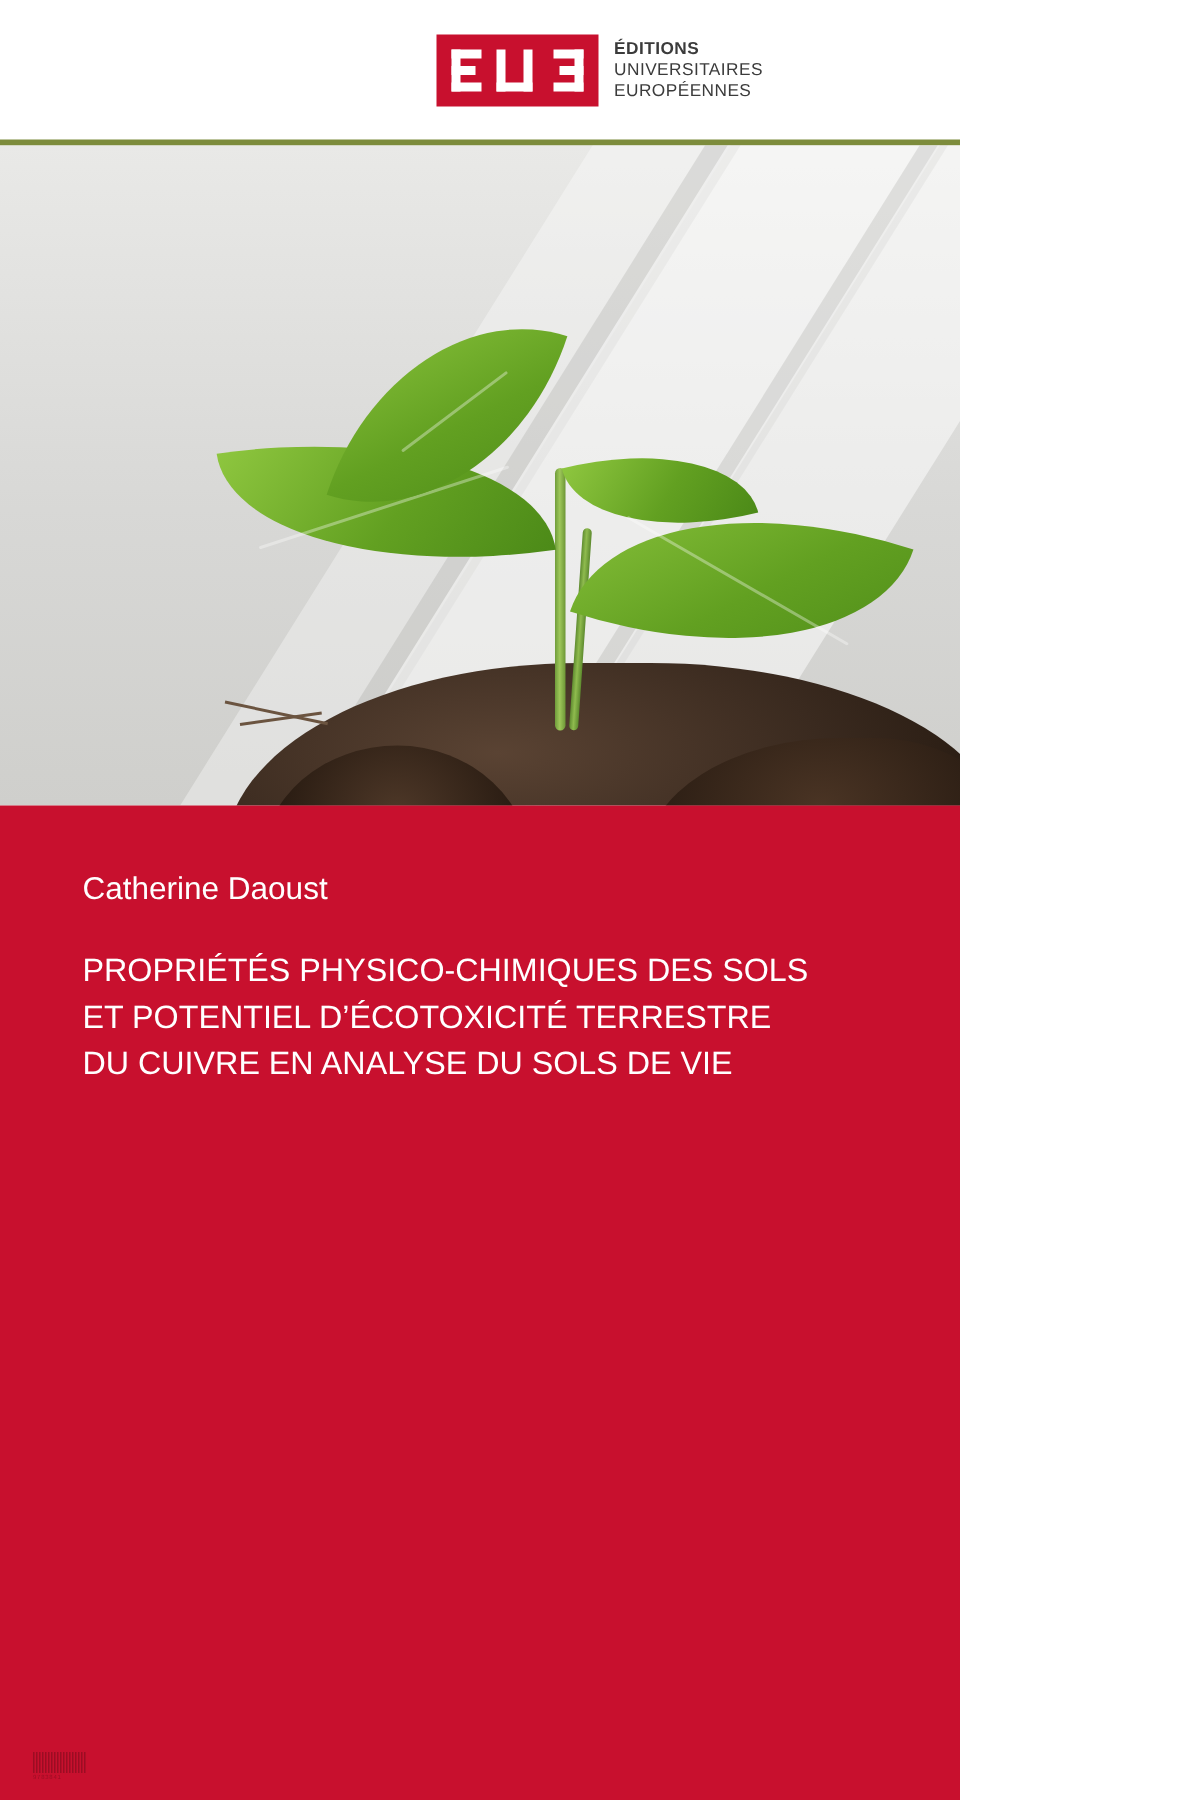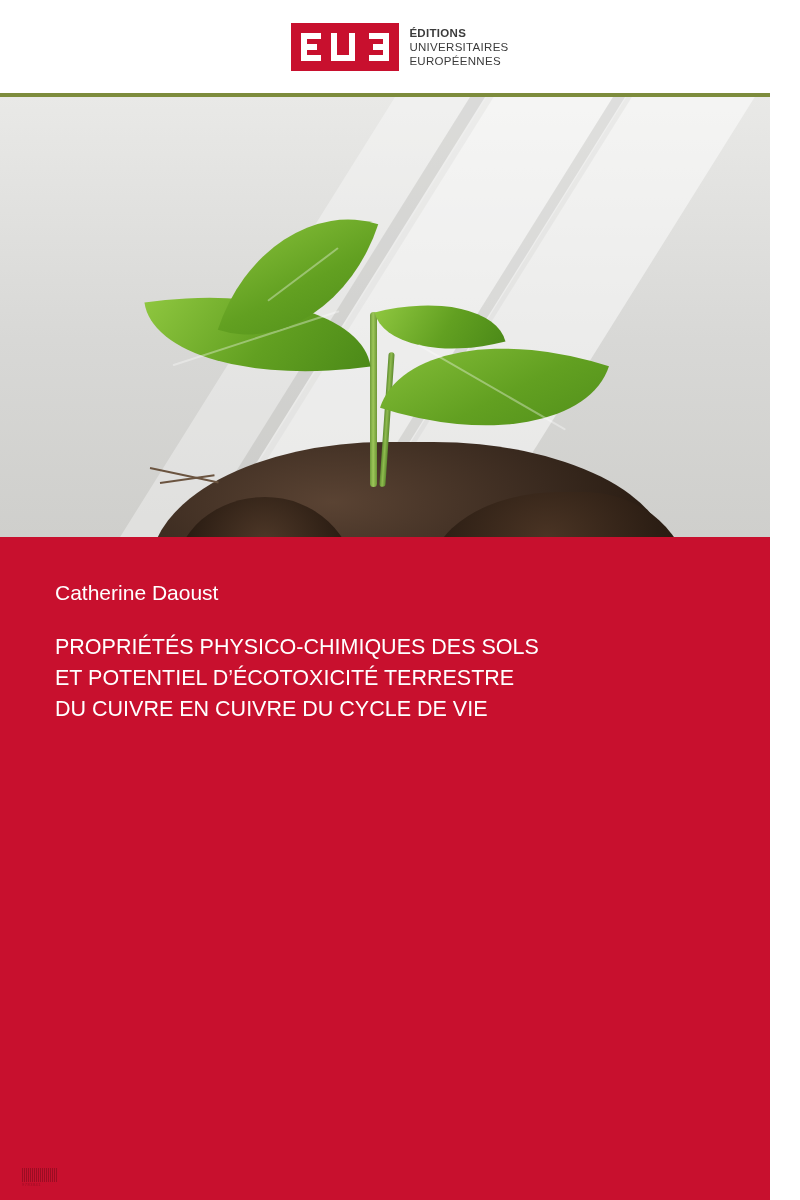--- a/index.html
+++ b/index.html
@@ -5,21 +5,21 @@
   html, body {
     margin: 0;
     padding: 0;
     background: #ffffff;
   }
   body {
     font-family: "Liberation Sans", sans-serif;
   }
   .cover {
     position: relative;
-    width: 770px;
+    width: 640px;
     height: 1200px;
     overflow: hidden;
     background: #ffffff;
   }
 
   
   .top-band {
     position: absolute;
     left: 0; top: 0;
     width: 800px;
@@ -290,21 +290,21 @@
     </div>
   </div>
 
   <div class="red-body"></div>
 
   <div class="text-block">
     <p class="author">Catherine Daoust</p>
     <p class="subtitle">
       <span>PROPRIÉTÉS PHYSICO-CHIMIQUES DES SOLS</span><br>
       <span>ET POTENTIEL D’ÉCOTOXICITÉ TERRESTRE</span><br>
-      <span>DU CUIVRE EN CUIVRE DU CYCLE DE VIE</span>
+      <span>DU CUIVRE EN ANALYSE DU SOLS DE VIE</span>
     </p>
   </div>
 
   <div class="barcode">
     <div class="bars">
       <i></i>
         <i></i>
         <i></i>
         <i></i>
         <i></i>

